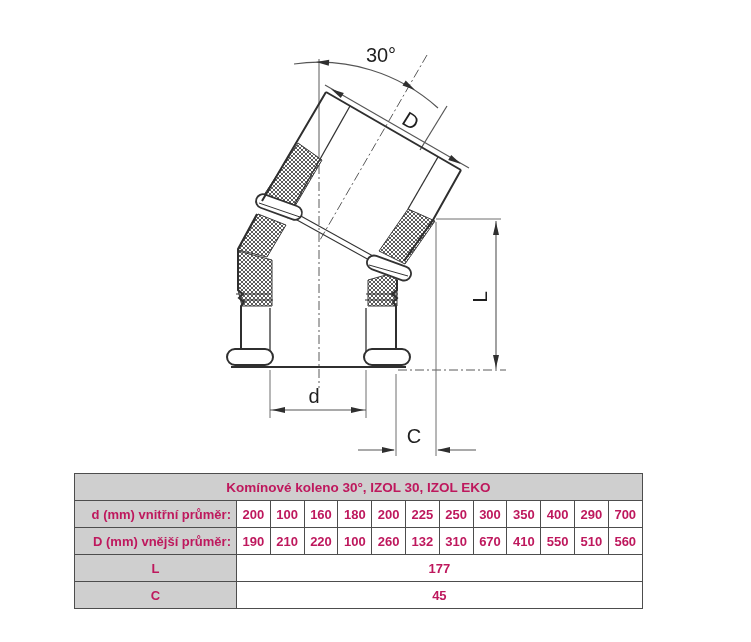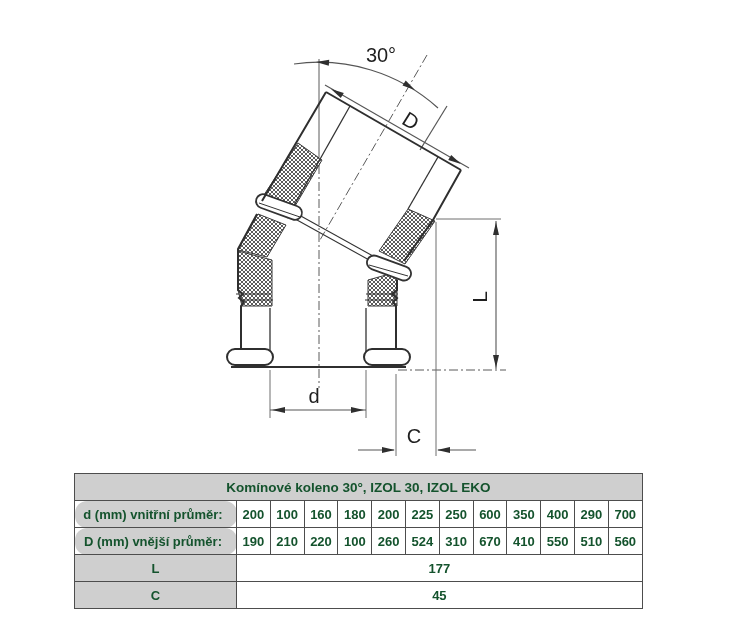--- a/index.html
+++ b/index.html
@@ -3,25 +3,25 @@
 <meta charset="utf-8">
 <style>
   html,body{margin:0;padding:0;background:#fff;}
   body{width:751px;height:642px;position:relative;overflow:hidden;
        font-family:"Liberation Sans",sans-serif;}
   #drawing{position:absolute;left:0;top:0;}
   .dimtext{fill:#1f1f1f;font-family:"Liberation Sans",sans-serif;}
   table.spec{position:absolute;left:74px;top:473px;width:568px;
        border-collapse:collapse;table-layout:fixed;
        font-family:"Liberation Sans",sans-serif;font-weight:bold;
-       font-size:13px;color:#14532d;}
+       font-size:13px;color:#be185d;}
   table.spec td{border:1px solid #4d4d4d;height:26px;text-align:center;
        vertical-align:middle;background:#fff;padding:0;overflow:hidden;}
   table.spec td.hdr{background:#cfcfcf;font-size:13.5px;}
-  table.spec td.lbl{background:#cfcfcf;padding-right:5px;border-radius:12px;}
+  table.spec td.lbl{background:#cfcfcf;text-align:right;padding-right:5px;}
   table.spec td.lblc{background:#cfcfcf;text-align:center;}
 </style>
 </head>
 <body>
 
 <svg id="drawing" width="751" height="642" viewBox="0 0 751 642">
   <defs>
     <pattern id="hatch" width="4" height="4" patternUnits="userSpaceOnUse">
       <path d="M0 0 L4 4 M4 0 L0 4" stroke="#4a4a4a" stroke-width="0.9" fill="none"></path>
     </pattern>
@@ -126,34 +126,34 @@
     </tr>
     <tr>
       <td class="lbl">d (mm) vnitřní průměr:</td>
       <td>200</td>
       <td>100</td>
       <td>160</td>
       <td>180</td>
       <td>200</td>
       <td>225</td>
       <td>250</td>
-      <td>600</td>
+      <td>300</td>
       <td>350</td>
       <td>400</td>
       <td>290</td>
       <td>700</td>
     </tr>
     <tr>
       <td class="lbl">D (mm) vnější průměr:</td>
       <td>190</td>
       <td>210</td>
       <td>220</td>
       <td>100</td>
       <td>260</td>
-      <td>524</td>
+      <td>132</td>
       <td>310</td>
       <td>670</td>
       <td>410</td>
       <td>550</td>
       <td>510</td>
       <td>560</td>
     </tr>
     <tr>
       <td class="lblc">L</td>
       <td colspan="12">177</td>

